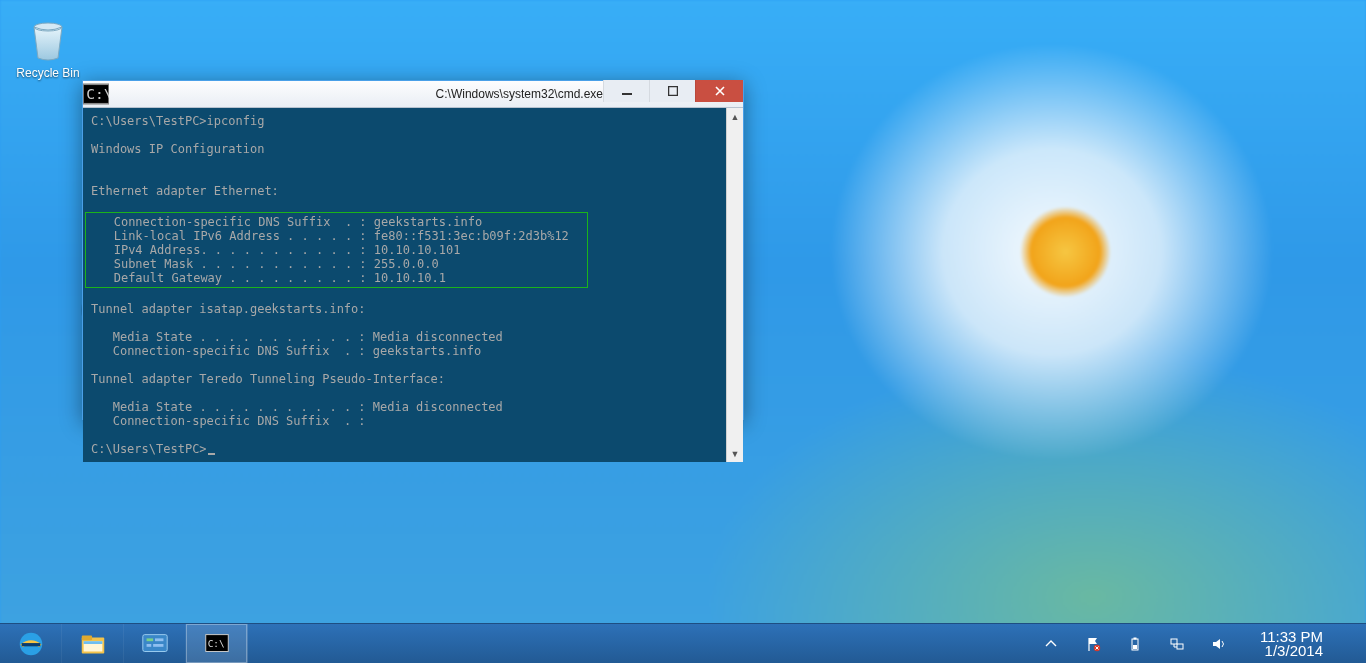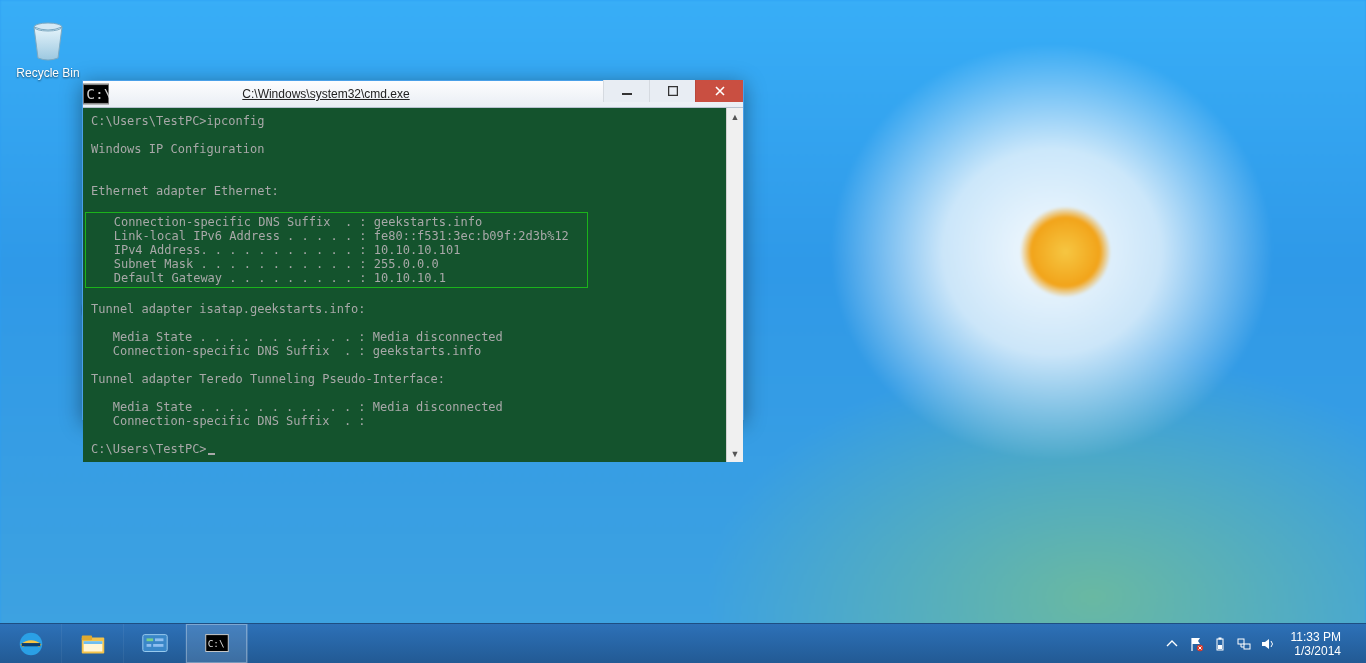--- a/index.html
+++ b/index.html
@@ -31,28 +31,28 @@
       position: absolute; left: 82px; top: 80px; width: 662px; height: 340px;
       border: 1px solid #4aa0e8; background: #000; box-shadow: 0 4px 20px rgba(0,0,0,.4);
       display: flex; flex-direction: column;
     }
     .cmd-titlebar {
       height: 28px; background: linear-gradient(#fdfdfe,#e9eef4);
       display: flex; align-items: center; border-bottom: 1px solid #b7c2cf;
       font-size: 12px; color: #222;
     }
     .cmd-titlebar .app-icon { width: 26px; display:flex; justify-content:center; }
-    .cmd-titlebar .title { flex: 1; text-align: center; margin-left:-60px;text-decoration:underline; }
+    .cmd-titlebar .title { flex: 1; text-align: right; margin-left:-60px; }
     .win-buttons { display:flex; height:22px; margin-top:-6px; }
     .win-btn { width:46px; display:flex; align-items:center; justify-content:center;
                border-left:1px solid rgba(0,0,0,.08); background: #e8edf3; }
     .win-btn.close { background:#c94f41; color:#fff; width:48px; }
     .win-btn svg { width:10px; height:10px; }
 
-    .cmd-body { flex:1; display:flex; background:#14532d; }
+    .cmd-body { flex:1; display:flex; background:#0c4a6e; }
     .cmd-text {
       flex:1; padding:6px 6px 6px 8px;
       font-family: "Lucida Console","Consolas",monospace;
       font-size: 12px; line-height: 14px; color: #a8a8a8;
       white-space: pre; overflow: hidden;
     }
     .cmd-text .hl-box {
       display:inline-block; border:1px solid #1bb31b; padding:2px 18px 2px 6px; margin-left:-6px;
     }
     .cursor {
@@ -85,22 +85,22 @@
     .taskbar .left { display:flex; }
     .taskbar .left .tbtn {
       width:62px; display:flex; align-items:center; justify-content:center;
       border-right:1px solid rgba(255,255,255,.06);
     }
     .taskbar .left .tbtn.active { background: rgba(255,255,255,.12);
       box-shadow: inset 0 0 0 1px rgba(255,255,255,.3); }
     .taskbar .left .tbtn svg { width:30px; height:30px; }
 
     .taskbar .right {
-      margin-left:auto; display:flex; align-items:center; gap:6px;
-      padding:0 2px 0 6px; color:#fff; font-size:12px;
+      margin-left:auto; display:flex; align-items:center; gap:24px;
+      padding:0 2px 0 6px; color:#fff; font-size:15px;
     }
     .tray-icon { width:18px; height:40px; display:flex; align-items:center; justify-content:center; }
     .tray-icon svg { width:16px; height:16px; }
     .clock { text-align:right; line-height:14px; padding:0 8px; }
     .hot-corner { width:9px; background:rgba(255,255,255,.04);
                   border-left:1px solid rgba(255,255,255,.2); }
   </style>
 </head>
 <body>
 

